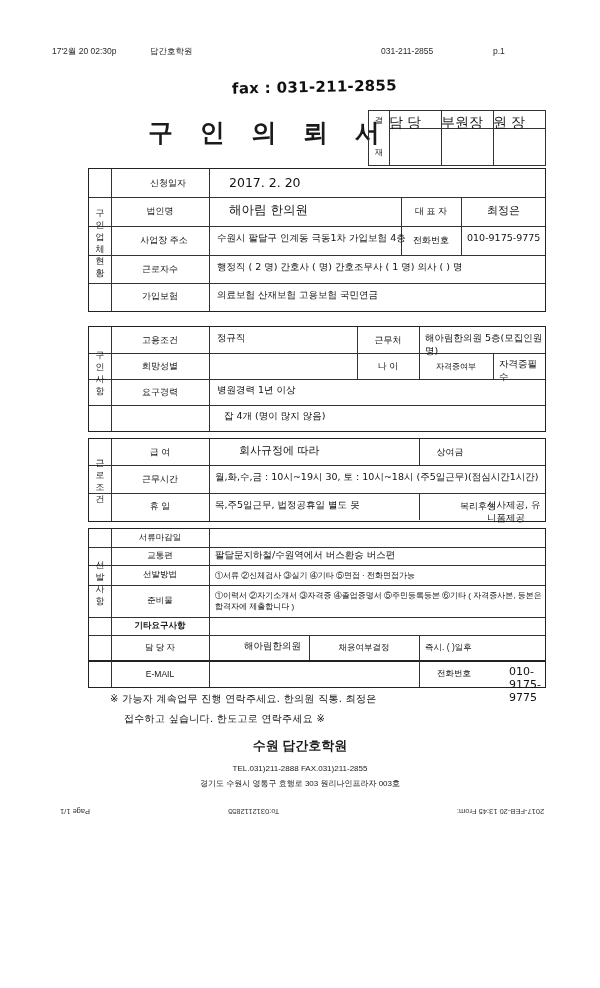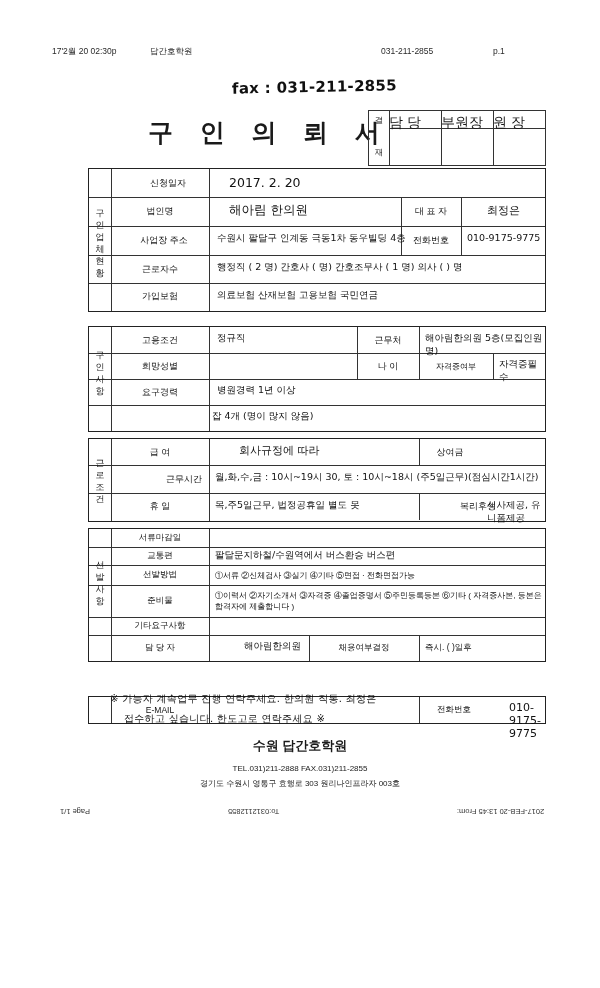--- a/index.html
+++ b/index.html
@@ -151,21 +151,21 @@
 
     <div class="cell cellc" style="left:22px;top:0;width:98px;height:28px;margin-left:8px;">신청일자</div>
     <div class="hwfield hwbig" style="left:140px;top:6px;">2017. 2. 20</div>
 
     <div class="cell cellc" style="left:22px;top:28px;width:98px;height:29px;">법인명</div>
     <div class="hwfield hwbig" style="left:140px;top:33px;">해아림 한의원</div>
     <div class="cell cellc" style="left:312px;top:28px;width:60px;height:29px;">대 표 자</div>
     <div class="hwfield" style="left:398px;top:34px;">최정은</div>
 
     <div class="cell cellc" style="left:26px;top:57px;width:98px;height:29px;">사업장 주소</div>
-    <div class="hwfield hwsm" style="left:128px;top:63px;">수원시 팔달구 인계동 극동1차 동우빌딩 4층</div>
+    <div class="hwfield hwsm" style="left:128px;top:63px;">수원시 팔달구 인계동 극동1차 가입보험 4층</div>
     <div class="cell cellc" style="left:312px;top:57px;width:60px;height:29px;">전화번호</div>
     <div class="hwfield hwsm" style="left:378px;top:63px;">010-9175-9775</div>
 
     <div class="cell cellc" style="left:22px;top:86px;width:98px;height:28px;">근로자수</div>
     <div class="hwfield hwsm" style="left:128px;top:92px;">행정직 ( 2 명) 간호사 ( 명) 간호조무사 ( 1 명) 의사 ( ) 명</div>
 
     <div class="cell cellc" style="left:22px;top:114px;width:98px;height:27px;">가입보험</div>
     <div class="hwfield hwsm" style="left:128px;top:120px;">의료보험  산재보험  고용보험  국민연금</div>
   </div>
 
@@ -187,38 +187,38 @@
     <div class="hwfield hwsm" style="left:336px;top:5px;">해아림한의원 5층(모집인원 명)</div>
 
     <div class="cell cellc" style="left:22px;top:26px;width:98px;height:26px;">희망성별</div>
     <div class="cell cellc" style="left:268px;top:26px;width:62px;height:26px;">나 이</div>
     <div class="cell cellc" style="left:330px;top:26px;width:74px;height:26px;font-size:8px;">자격증여부</div>
     <div class="hwfield hwsm" style="left:410px;top:31px;">자격증필수</div>
 
     <div class="cell cellc" style="left:22px;top:52px;width:98px;height:26px;">요구경력</div>
     <div class="hwfield hwsm" style="left:128px;top:57px;">병원경력 1년 이상</div>
 
-    <div class="hwfield hwsm" style="left:123px;top:83px;text-align:center;">잡 4개 (명이 많지 않음)</div>
+    <div class="hwfield hwsm" style="left:135px;top:83px;text-align:center;">잡 4개 (명이 많지 않음)</div>
   </div>
 
   <div class="tbl" style="left:88px;top:438px;width:456px;height:82px;">
     <div class="vl" style="left:22px;"></div>
     <div class="vl" style="left:120px;"></div>
     <div class="vl" style="left:330px;top:0;height:26px;"></div>
     <div class="vl" style="left:330px;top:54px;height:27px;"></div>
     <div class="hl" style="top:26px;"></div>
     <div class="hl" style="top:54px;"></div>
 
     <div class="side-label" style="top:18px;">근<br>로<br>조<br>건</div>
 
     <div class="cell cellc" style="left:22px;top:0;width:98px;height:26px;">급 여</div>
     <div class="hwfield" style="left:150px;top:4px;">회사규정에 따라</div>
     <div class="cell cellc" style="left:330px;top:0;width:62px;height:26px;">상여금</div>
 
-    <div class="cell cellc" style="left:22px;top:26px;width:98px;height:28px;margin-left:24px;">근무시간</div>
+    <div class="cell cellc" style="left:22px;top:26px;width:98px;height:28px;">근무시간</div>
     <div class="hwfield hwsm" style="left:126px;top:32px;">월,화,수,금 : 10시~19시 30, 토 : 10시~18시 (주5일근무)(점심시간1시간)</div>
 
     <div class="cell cellc" style="left:22px;top:54px;width:98px;height:27px;">휴 일</div>
     <div class="hwfield hwsm" style="left:126px;top:60px;">목,주5일근무, 법정공휴일 별도 못</div>
     <div class="cell cellc" style="left:330px;top:54px;width:62px;height:27px;padding-left:28px;">복리후생</div>
     <div class="hwfield hwsm" style="left:398px;top:60px;">식사제공, 유니폼제공</div>
   </div>
 
   <div class="tbl" style="left:88px;top:528px;width:456px;height:132px;">
     <div class="vl" style="left:22px;"></div>
@@ -237,29 +237,29 @@
 
     <div class="cell cellc" style="left:22px;top:18px;width:98px;height:18px;font-size:8.5px;">교통편</div>
     <div class="hwfield hwsm" style="left:126px;top:20px;">팔달문지하철/수원역에서 버스환승 버스편</div>
 
     <div class="cell cellc" style="left:22px;top:36px;width:98px;height:20px;font-size:8.5px;">선발방법</div>
     <div class="cell" style="left:126px;top:36px;width:330px;height:20px;font-size:8px;">①서류 ②신체검사 ③실기 ④기타 ⑤면접 · 전화면접가능</div>
 
     <div class="cell cellc" style="left:22px;top:56px;width:98px;height:32px;font-size:8.5px;">준비물</div>
     <div class="cell" style="left:126px;top:56px;width:330px;height:32px;font-size:8px;line-height:11px;">①이력서 ②자기소개서 ③자격증 ④졸업증명서 ⑤주민등록등본 ⑥기타 ( 자격증사본, 등본은 합격자에 제출합니다 )</div>
 
-    <div class="cell cellc" style="left:22px;top:88px;width:98px;height:18px;font-size:8.5px;">기타요구사항</div>
+    <div class="cell cellc" style="left:22px;top:88px;width:98px;height:18px;font-size:8.5px;font-weight:bold;">기타요구사항</div>
 
     <div class="cell cellc" style="left:22px;top:106px;width:98px;height:26px;font-size:8.5px;">담 당 자</div>
     <div class="hwfield hwsm" style="left:126px;top:111px;margin-left:29px;">해아림한의원</div>
     <div class="cell cellc" style="left:220px;top:106px;width:110px;height:26px;font-size:8.5px;">채용여부결정</div>
     <div class="cell" style="left:336px;top:106px;width:120px;height:26px;font-size:8.5px;">즉시. ( )일후</div>
   </div>
 
-  <div class="tbl" style="left:88px;top:660px;width:456px;height:26px;margin-top:36px;">
+  <div class="tbl" style="left:88px;top:660px;width:456px;height:26px;">
     <div class="vl" style="left:22px;"></div>
     <div class="vl" style="left:120px;"></div>
     <div class="vl" style="left:330px;"></div>
     <div class="side-label" style="top:7px;font-size:8px;"></div>
     <div class="cell cellc" style="left:22px;top:0;width:98px;height:26px;font-size:8.5px;">E-MAIL</div>
     <div class="cell cellc" style="left:330px;top:0;width:70px;height:26px;font-size:8.5px;">전화번호</div>
     <div class="hwfield" style="left:420px;top:4px;font-size:11px;">010-9175-9775</div>
   </div>
 
   <div class="footer-note hw" style="left:110px;top:692px;">※ 가능자 계속업무 진행 연락주세요. 한의원 직통. 최정은</div>

